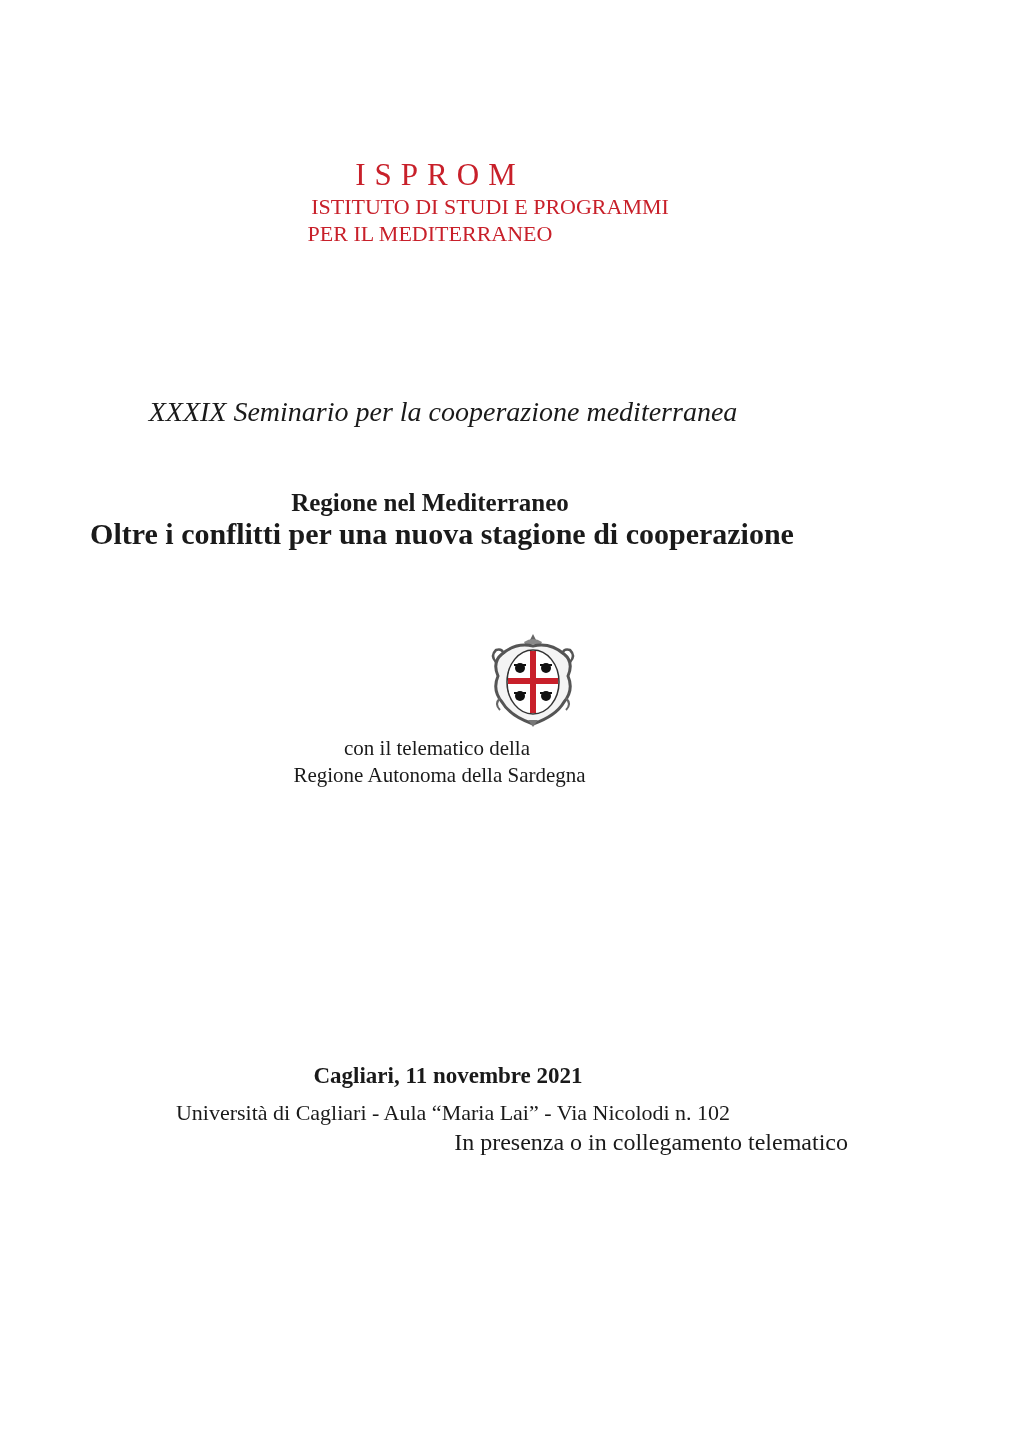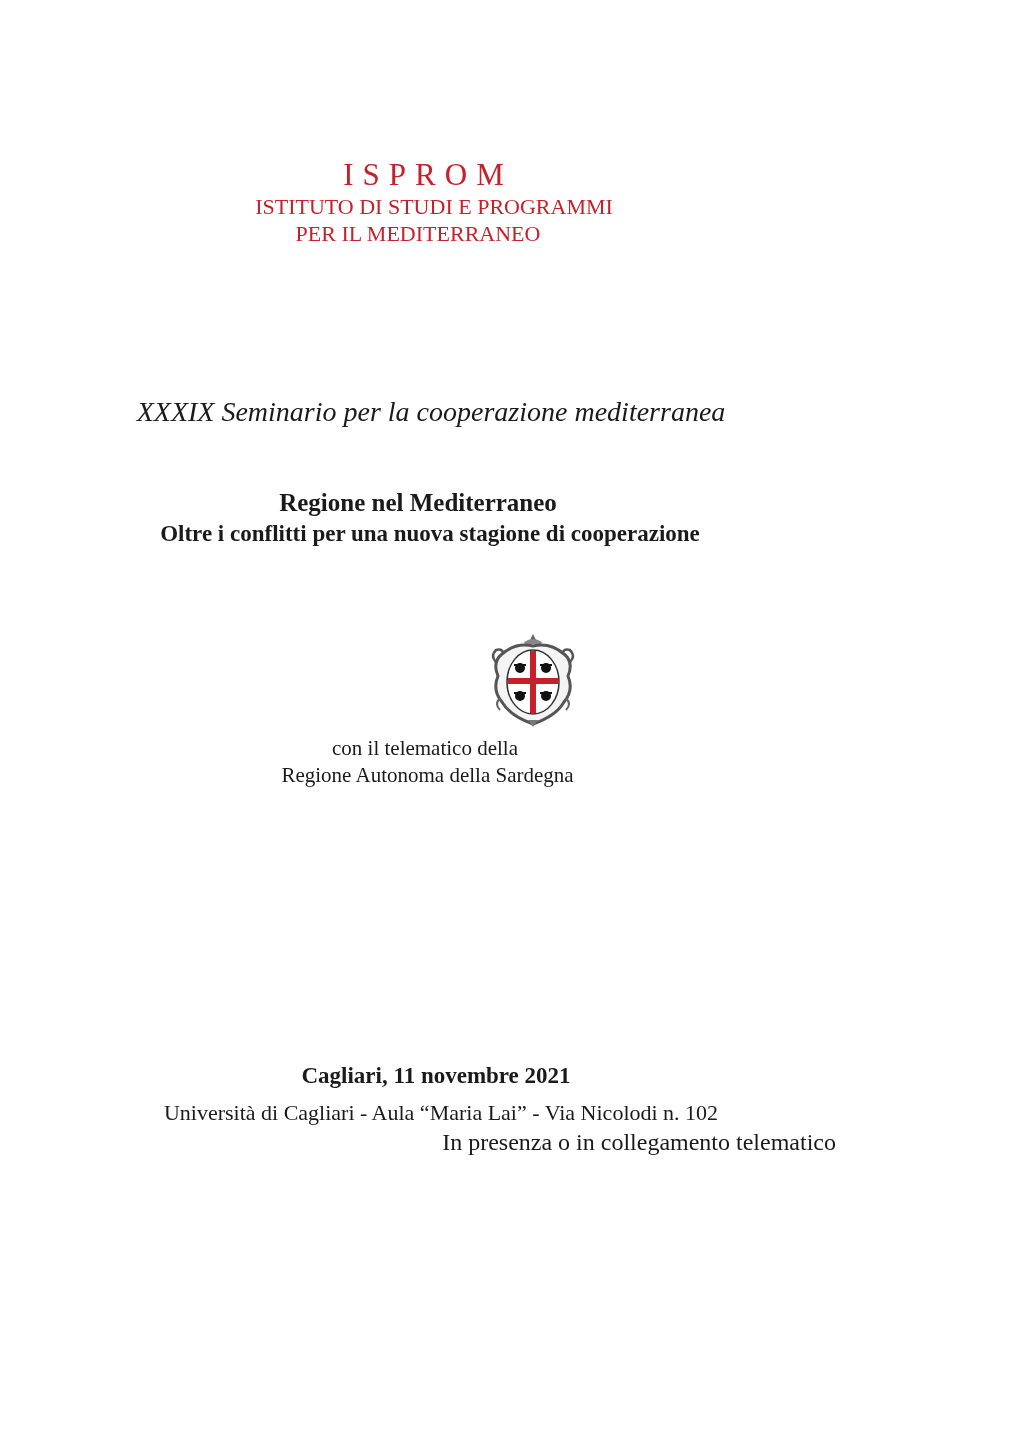--- a/index.html
+++ b/index.html
@@ -1,25 +1,25 @@
 <!DOCTYPE html>
 <html><head>
 <meta charset="utf-8">
 <style>
   html, body { margin: 0; padding: 0; background: #ffffff; }
   body { width: 1024px; height: 1436px; position: relative; overflow: hidden;
          font-family: "Liberation Serif", "DejaVu Serif", serif; color: #1a1a1a; }
-  .block { position: absolute; left: 0; width: 836px; text-align: center; }
+  .block { position: absolute; left: 12px; width: 836px; text-align: center; }
   .red { color: #c8202a; }
   .acronym { top: 157px; font-size: 31px; letter-spacing: 9px; line-height: 36px; padding-left: 20px; box-sizing: border-box; }
-  .inst1 { top: 194px; font-size: 22px; line-height: 26px; padding-left: 32px; box-sizing: border-box; }
+  .inst1 { top: 194px; font-size: 22px; line-height: 26px; padding-left: 32px; box-sizing: border-box; margin-left: 44px; }
   .inst2 { top: 221px; font-size: 22px; line-height: 26px; padding-left: 0px; box-sizing: border-box; }
   .seminar { top: 398px; font-size: 28px; font-style: italic; line-height: 28px; padding-left: 26px; box-sizing: border-box; }
   .title1 { top: 488px; font-size: 25px; font-weight: bold; line-height: 30px; }
-  .title2 { top: 519px; font-size: 23px; font-weight: bold; line-height: 30px; padding-left: 24px; box-sizing: border-box; }
+  .title2 { top: 519px; font-size: 30px; font-weight: bold; line-height: 30px; padding-left: 24px; box-sizing: border-box; }
   .crest { position: absolute; left: 488px; top: 632px; width: 90px; height: 96px; }
   .patron1 { top: 735px; font-size: 21px; line-height: 26px; padding-left: 14px; box-sizing: border-box; }
   .patron2 { top: 762px; font-size: 21px; line-height: 26px; padding-left: 19px; box-sizing: border-box; }
   .date { top: 1062px; font-size: 23px; font-weight: bold; line-height: 28px; padding-left: 36px; box-sizing: border-box; }
   .venue { top: 1099px; font-size: 22px; line-height: 28px; padding-left: 46px; box-sizing: border-box; }
   .mode { top: 1128px; font-size: 24px; line-height: 28px; padding-left: 46px; box-sizing: border-box; text-align: right; }
 </style>
 </head>
 <body>
 

